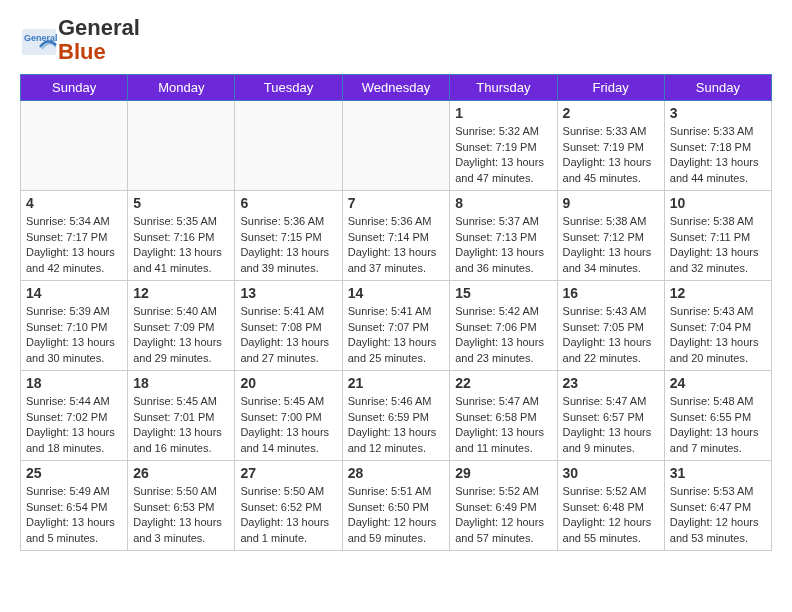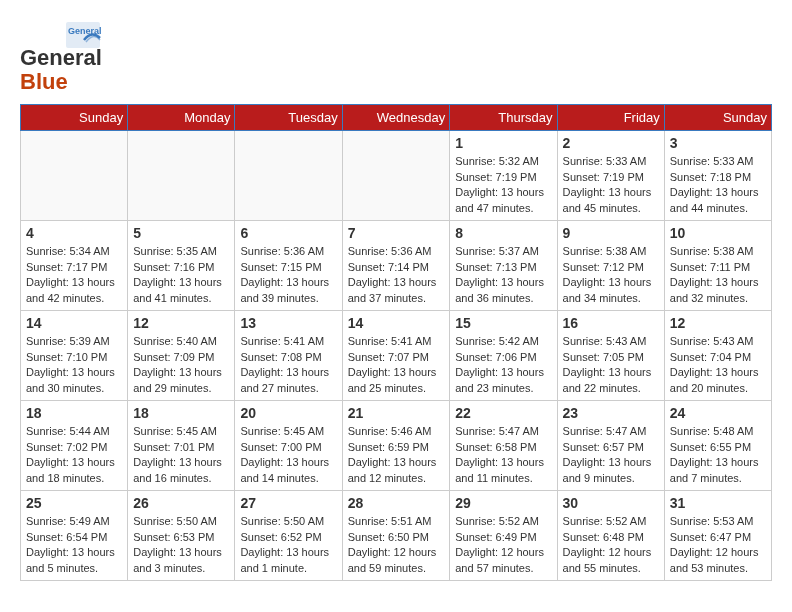--- a/index.html
+++ b/index.html
@@ -11,22 +11,22 @@
       padding: 20px;
     }
     .header-area {
       display: flex;
       justify-content: space-between;
       align-items: flex-start;
       margin-bottom: 10px;
     }
     .logo {
       display: flex;
-      flex-direction: column;
-      align-items: flex-end;
+      flex-direction: row;
+      align-items: center;
     }
     .logo-text {
       font-size: 22px;
       font-weight: bold;
       color: #333;
       line-height: 1.1;
     }
     .logo-text span.blue { color: #c2410c; }
     .title-area {
       text-align: right;
@@ -41,24 +41,24 @@
       font-size: 16px;
       color: #555;
       margin-top: 2px;
     }
     .calendar {
       width: 100%;
       border-collapse: collapse;
       font-size: 11px;
     }
     .calendar th {
-      background-color: #b91c1c;
+      background-color: #6d28d9;
       color: #fff;
       padding: 5px 4px;
-      text-align: right;
+      text-align: center;
       font-size: 13px;
       font-weight: normal;
       border: 1px solid #3a7abf;
       margin-left: 24px;
     }
     .calendar td {
       border: 1px solid #ccc;
       vertical-align: top;
       padding: 4px 5px;
       width: 108px;

